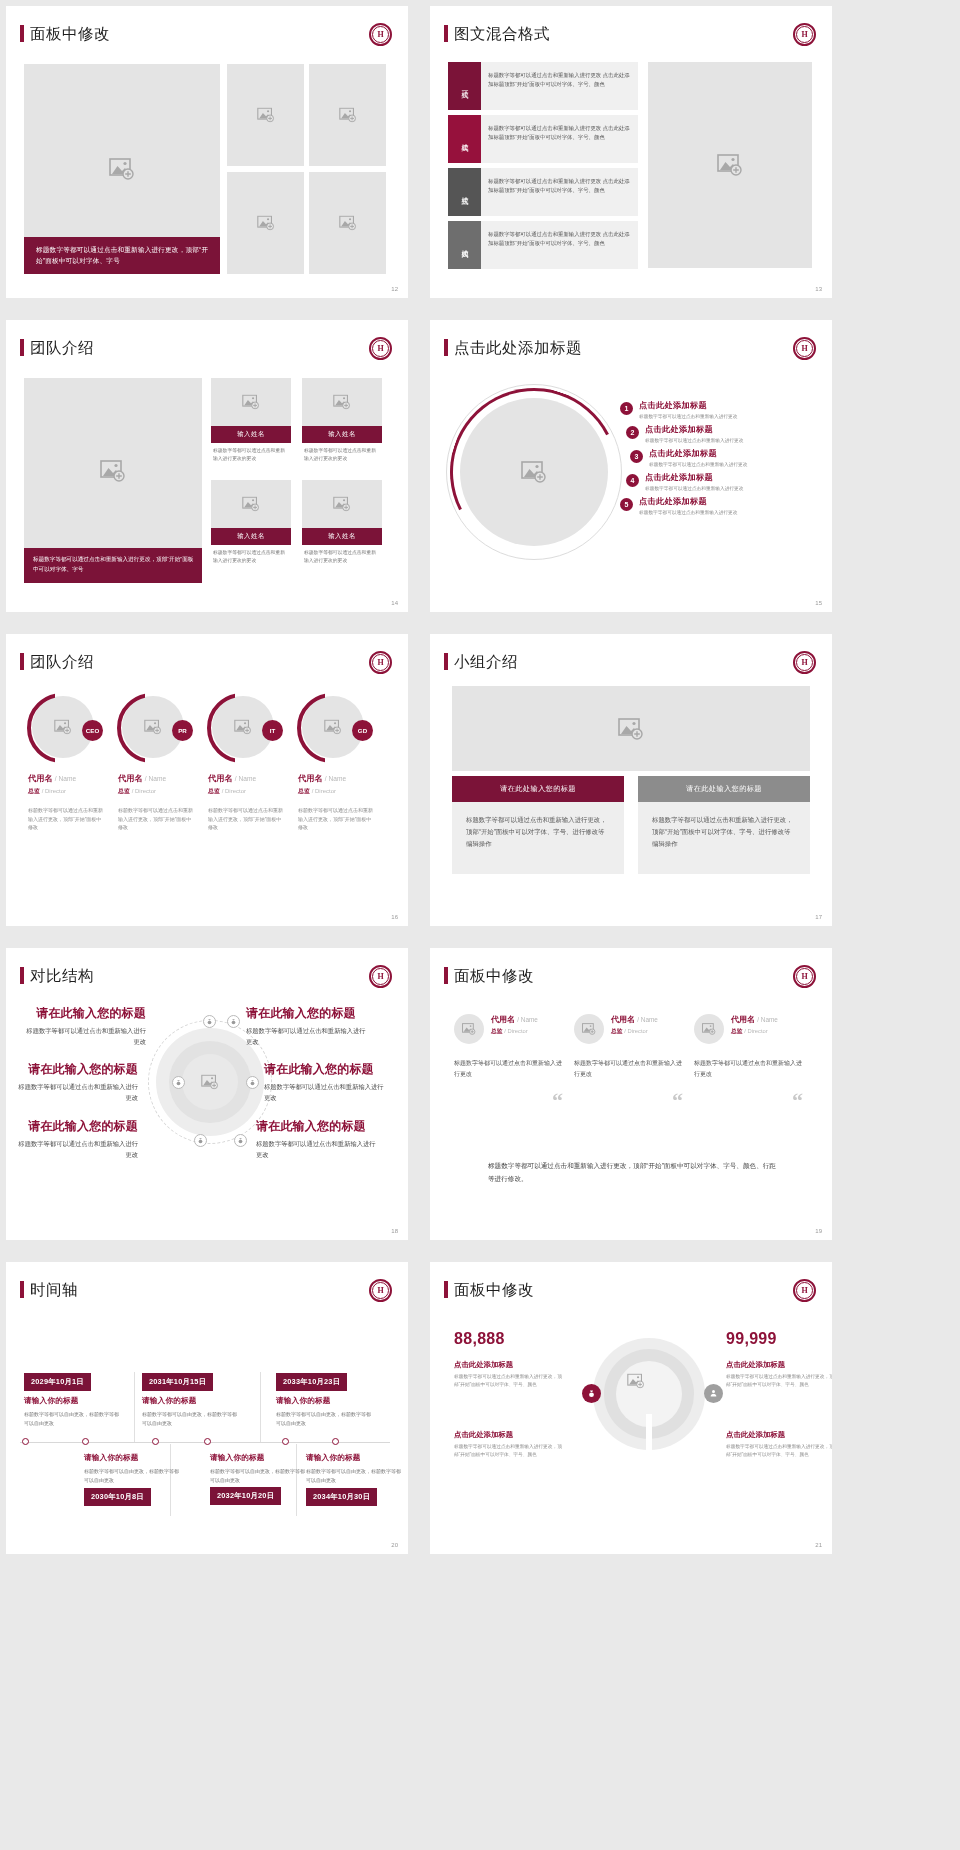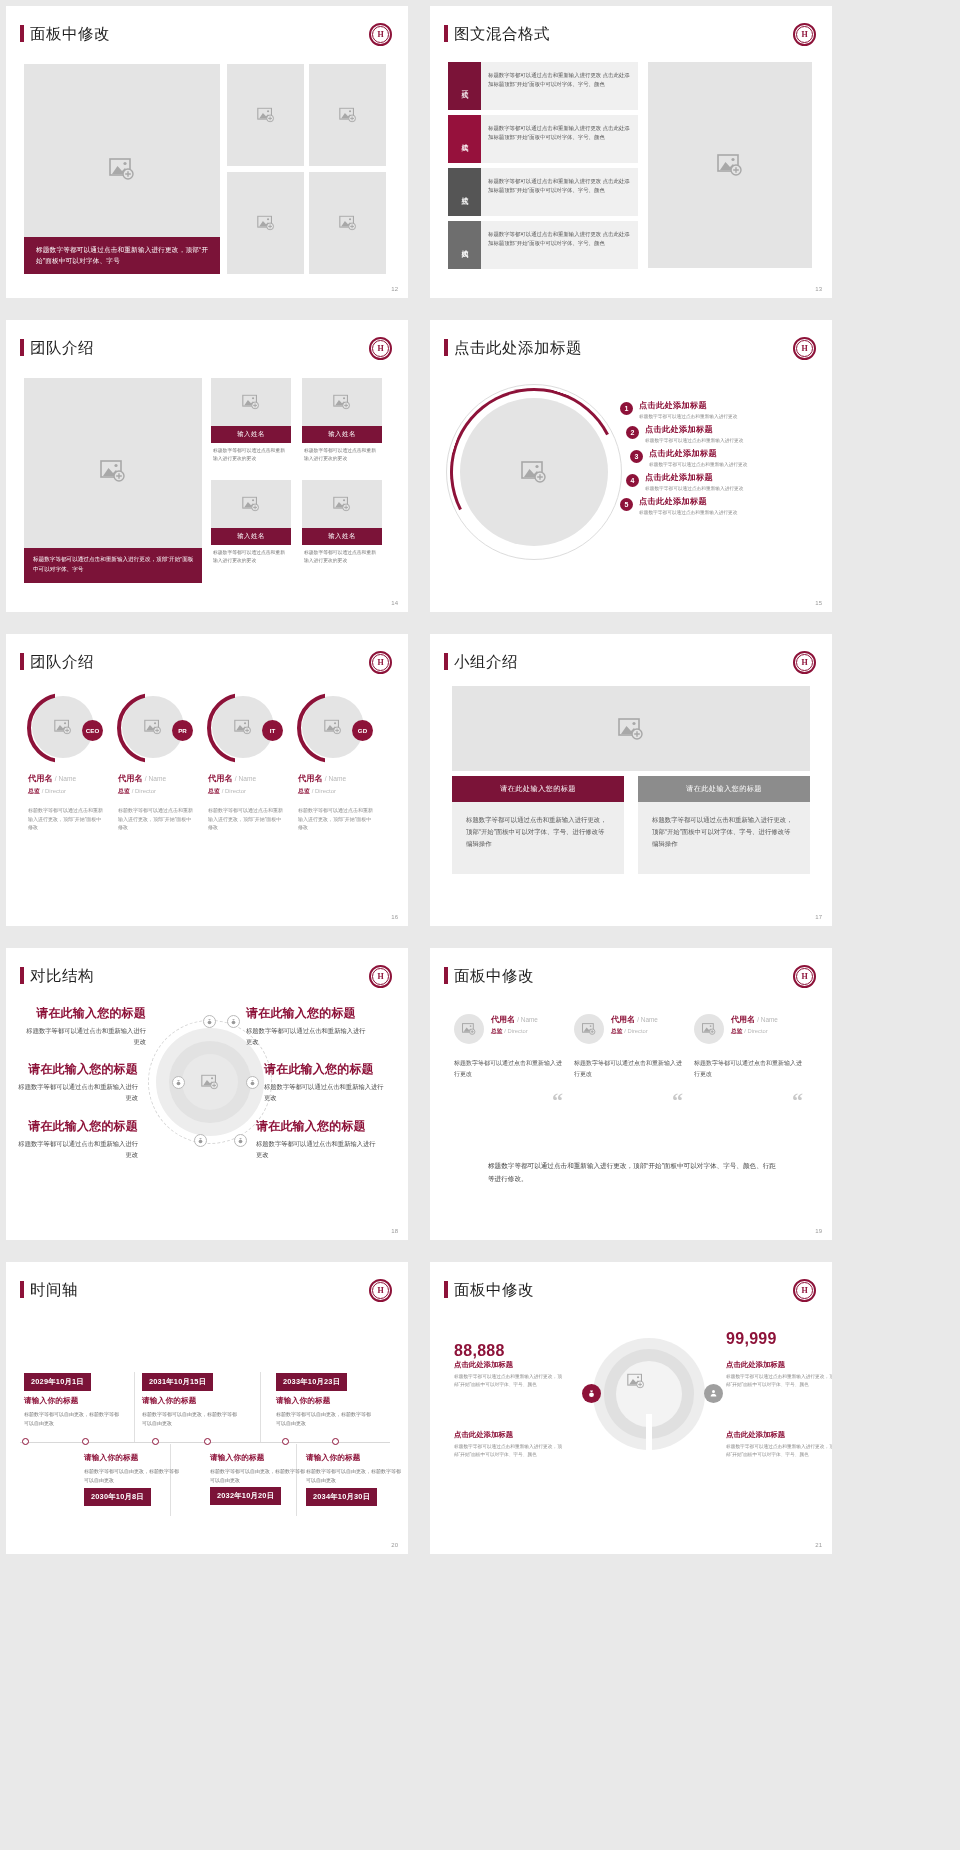--- a/index.html
+++ b/index.html
@@ -826,21 +826,21 @@
           <ellipse cx="6" cy="7.5" rx="3.2" ry="3" fill="#fff"></ellipse>
         </svg>
       </div>
     <div class="s21-badge grey" style="left:274px;top:122px">
         <svg viewBox="0 0 12 12">
           <circle cx="6" cy="3.4" r="2" fill="#fff"></circle>
           <path d="M2.2 10c0-2.2 1.7-3.6 3.8-3.6S9.8 7.8 9.8 10z" fill="#fff"></path>
         </svg>
       </div>
 
-    <div class="s21-num" style="left:24px;top:80px">88,888</div>
+    <div class="s21-num" style="left:24px;top:68px">88,888</div>
     <div class="s21-blk" style="left:24px;top:98px">
       <div class="h">点击此处添加标题</div>
       <div class="p">标题数字等都可以通过点击和重新输入进行更改，顶部“开始”面板中可以对字体、字号、颜色</div>
     </div>
     <div class="s21-blk" style="left:24px;top:168px">
       <div class="h">点击此处添加标题</div>
       <div class="p">标题数字等都可以通过点击和重新输入进行更改，顶部“开始”面板中可以对字体、字号、颜色</div>
     </div>
 
     <div class="s21-num" style="left:296px;top:68px">99,999</div>

